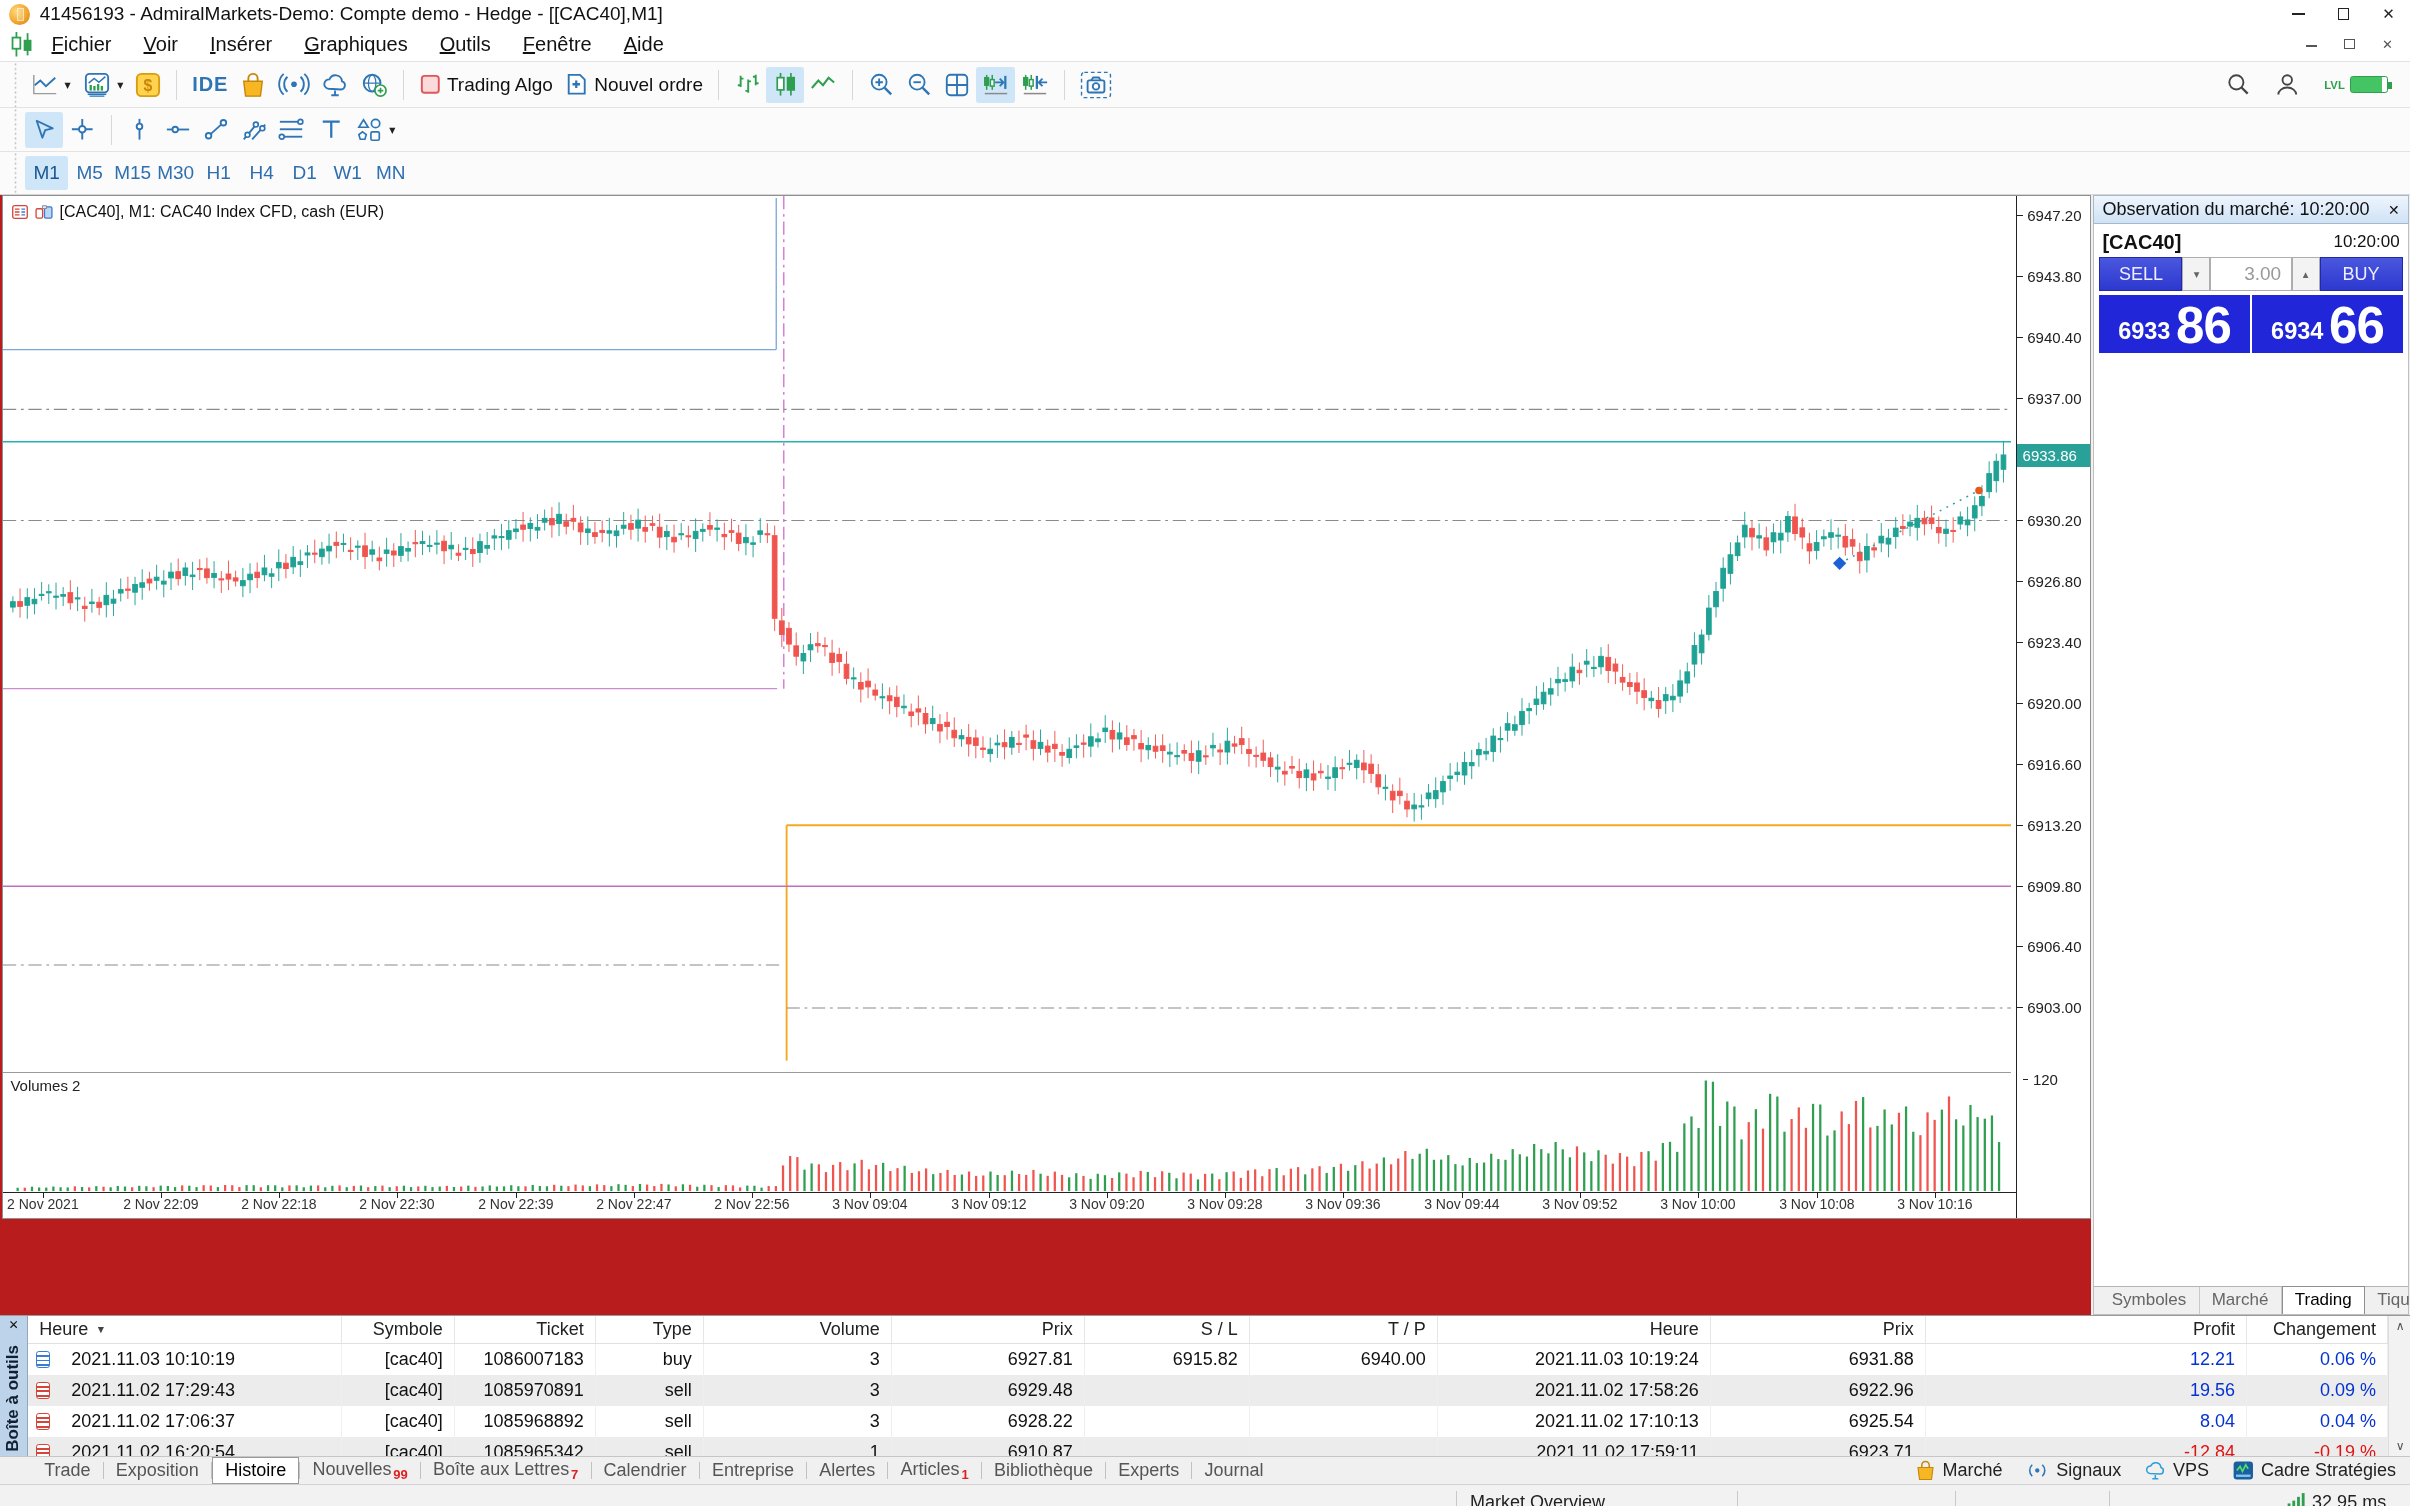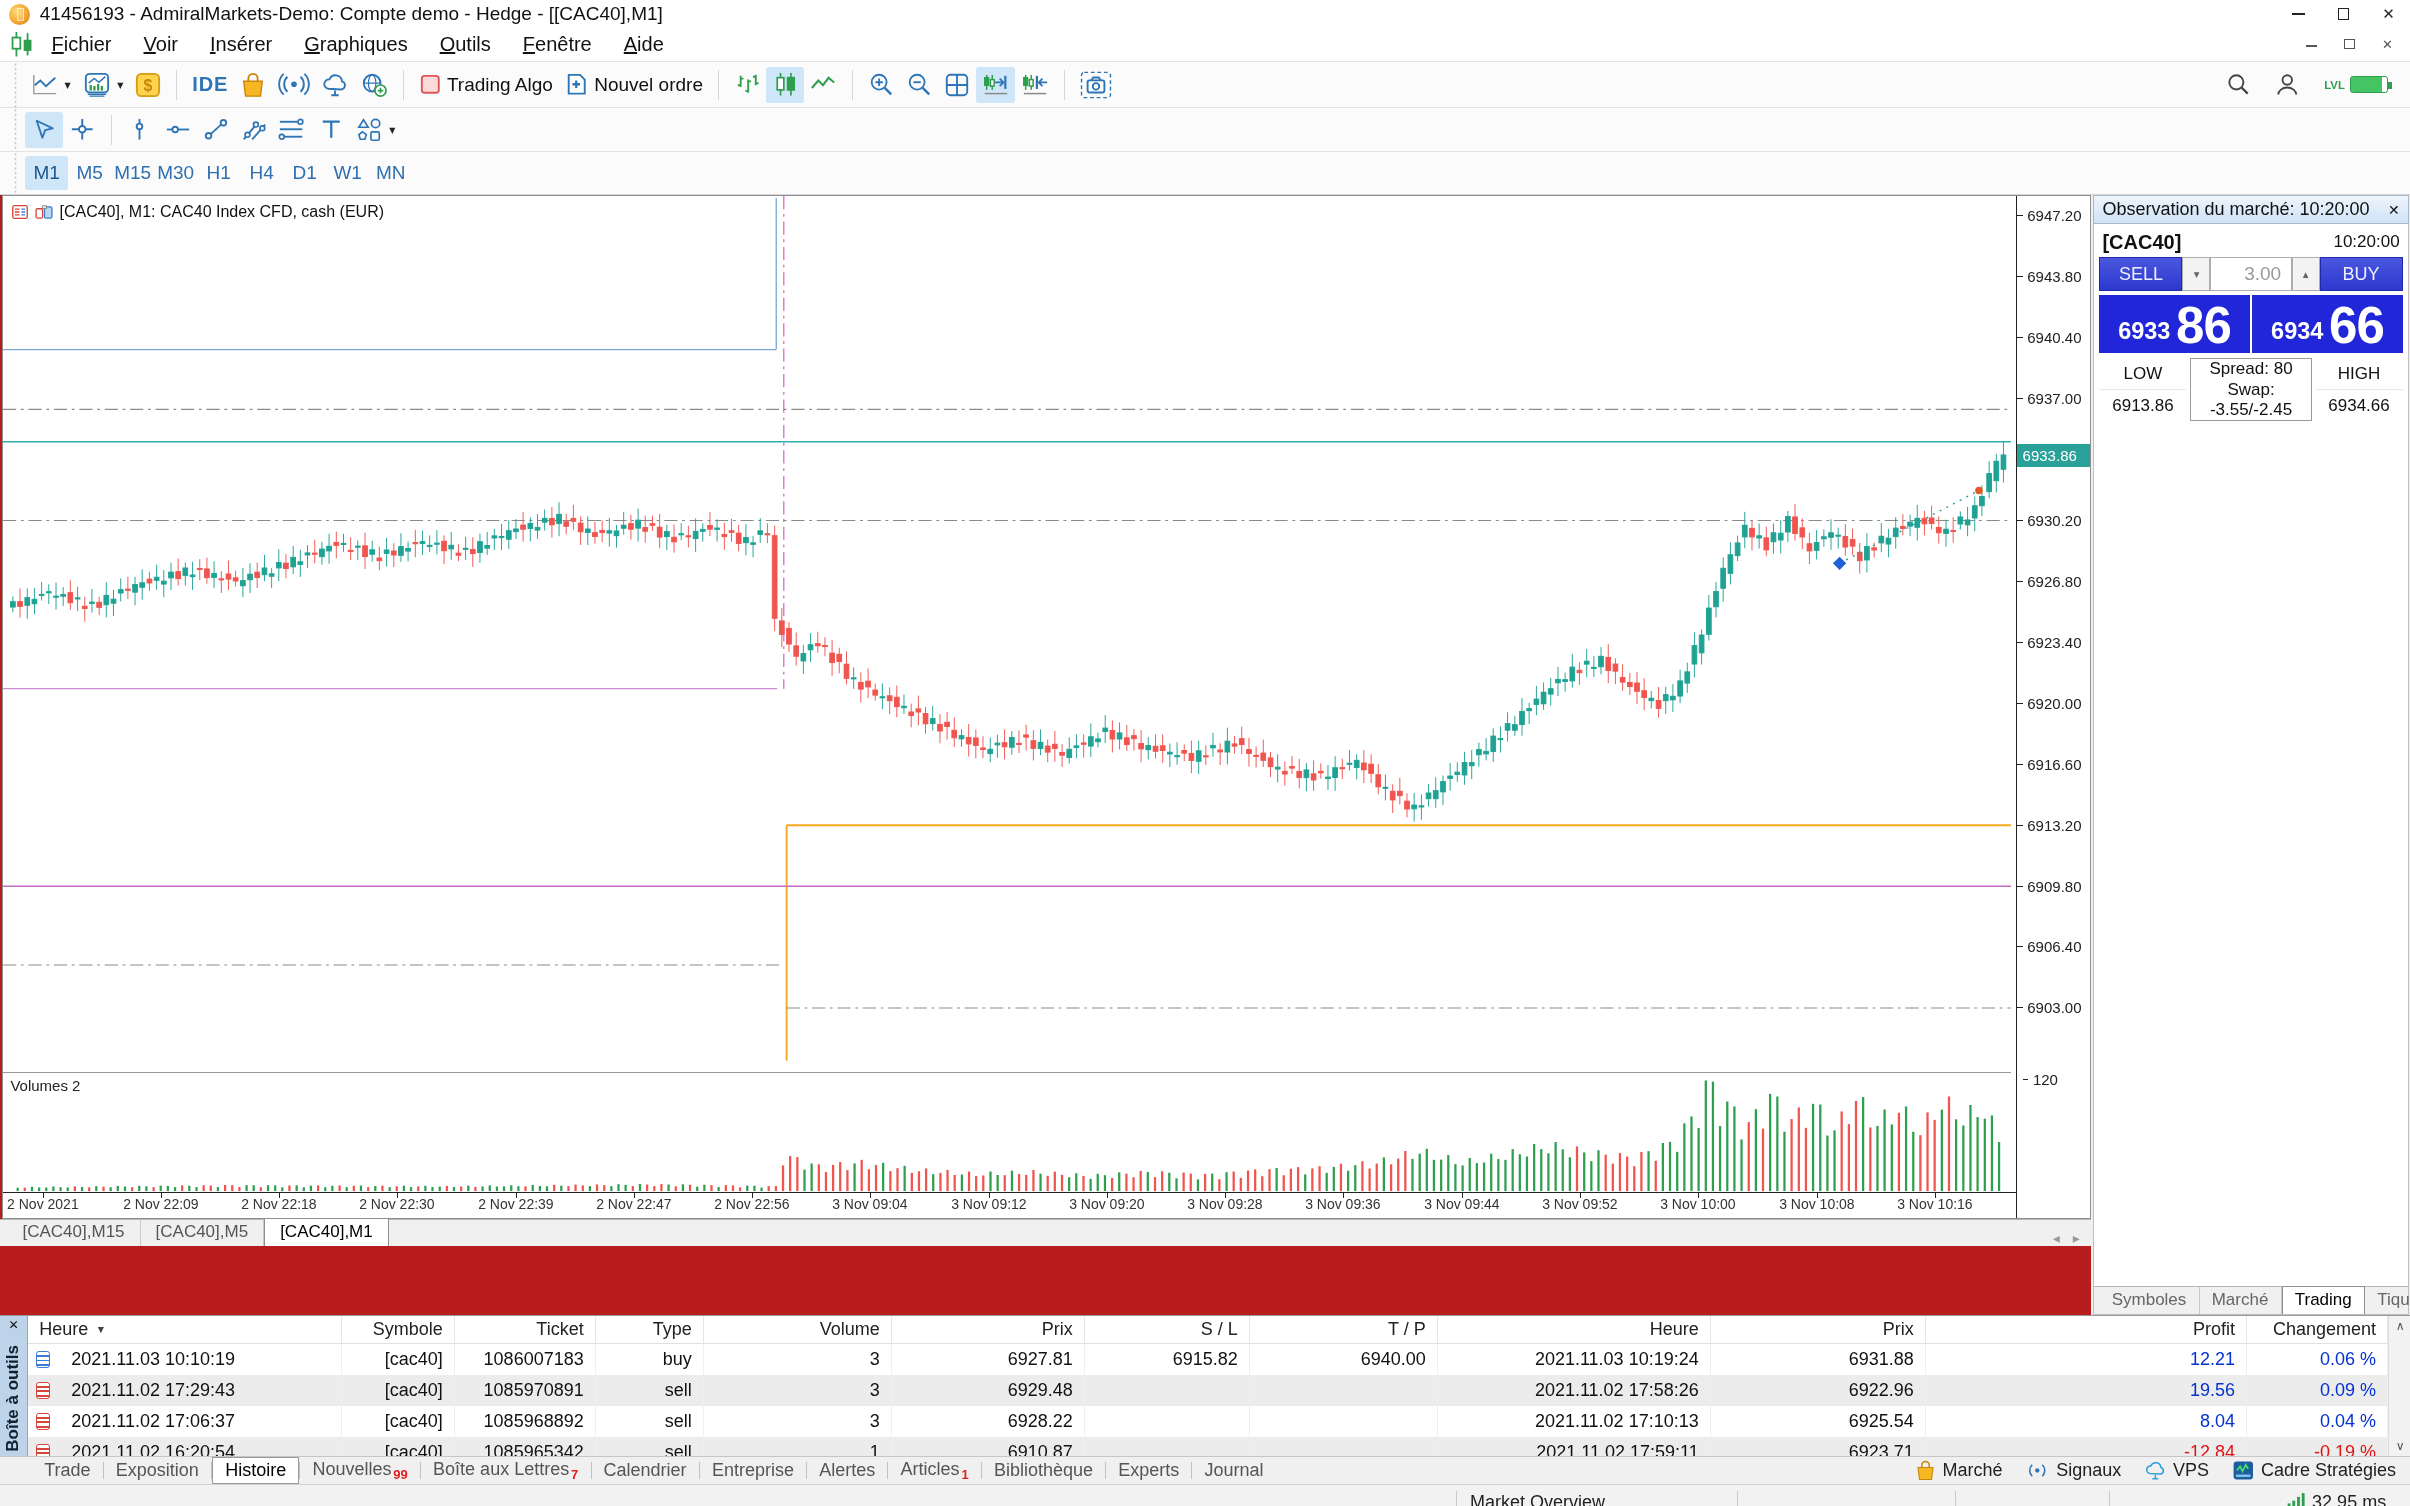--- a/index.html
+++ b/index.html
@@ -1538,31 +1538,20 @@
           <div class="ttick" style="left: 1577px;">3 Nov 09:52</div>
           <div class="tmark" style="left: 1695px;"></div>
           <div class="ttick" style="left: 1695px;">3 Nov 10:00</div>
           <div class="tmark" style="left: 1814px;"></div>
           <div class="ttick" style="left: 1814px;">3 Nov 10:08</div>
           <div class="tmark" style="left: 1932px;"></div>
           <div class="ttick" style="left: 1932px;">3 Nov 10:16</div>
         </div>
     </div>
 
-    <div id="charttabs">
-      <div id="ctabs" class="row" style="align-items:flex-end">
-          <div class="ctab">[CAC40],M15</div>
-          <div class="ctab">[CAC40],M5</div>
-          <div class="ctab sel">[CAC40],M1</div>
-        </div>
-      <div id="ctabarrows">
-        <span>◂</span>
-        <span>▸</span>
-      </div>
-    </div>
   </div>
 
   <div id="rightpanel">
     <div id="mwheader">
       <span>Observation du marché: 10:20:00</span>
       <span id="mwclose">✕</span>
     </div>
     <div id="mwbody">
       <div id="mwsym">
         <span class="sym">[CAC40]</span>
@@ -1577,30 +1566,20 @@
       </div>
       <div id="mwprices">
         <div class="pricebox">
           <span class="main">6933</span>
           <span class="big">86</span>
         </div>
         <div class="pricebox">
           <span class="main">6934</span>
           <span class="big">66</span>
         </div>
-      </div>
-      <div id="mwstats">
-        <div class="stat">LOW</div>
-        <div id="spreadbox">
-          <div>Spread: 80</div>
-          <div>Swap: -3.55/-2.45</div>
-        </div>
-        <div class="stat">HIGH</div>
-        <div class="stat last" style="grid-column:1">6913.86</div>
-        <div class="stat last" style="grid-column:3">6934.66</div>
       </div>
       <div id="mwtabs">
           <div class="mwtab">Symboles</div>
           <div class="mwtab">Marché</div>
           <div class="mwtab sel">Trading</div>
           <div class="mwtab">Tiques</div>
         </div>
     </div>
   </div>
 </div>

